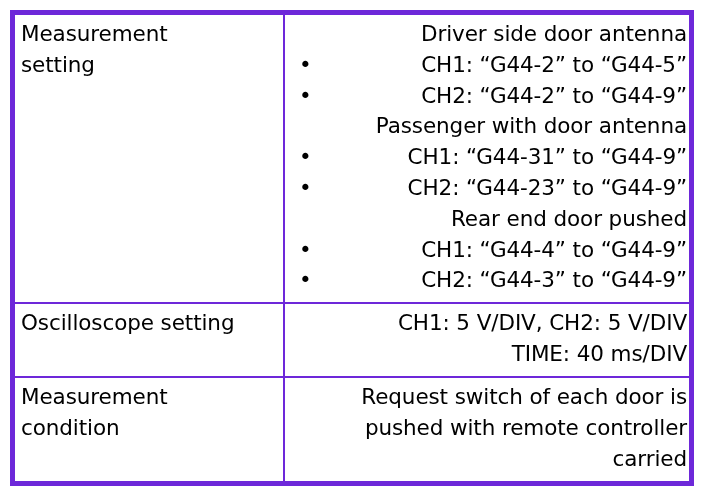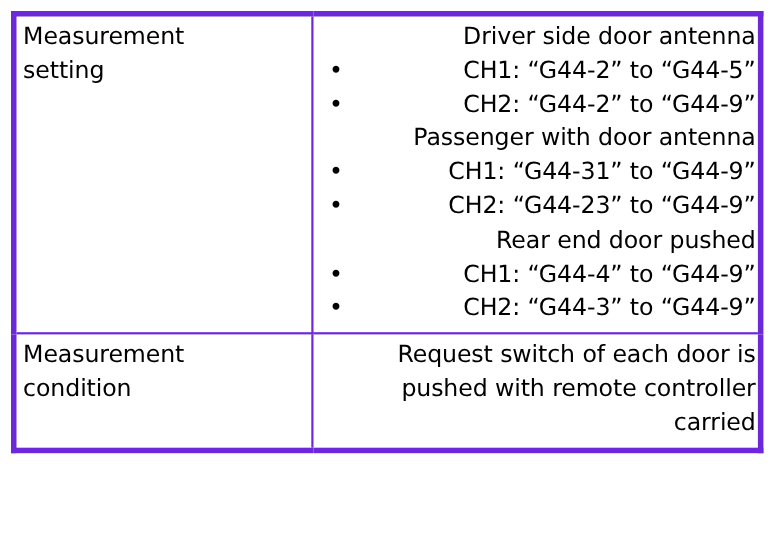--- a/index.html
+++ b/index.html
@@ -141,20 +141,33 @@
               <li>
                 <span class="dot">•</span>
                 <span>CH2: “G44-3” to “G44-9”</span>
               </li>
             </ul>
 
           </div>
         </td>
       </tr>
 
+      <tr class="row-scope">
+        <td class="col-label">
+          <div class="cell-inner">
+            <div class="line">Oscilloscope setting</div>
+          </div>
+        </td>
+        <td class="col-value">
+          <div class="cell-inner">
+            <div class="line">CH1: 5 V/DIV, CH2: 5 V/DIV</div>
+            <div class="line">TIME: 40 ms/DIV</div>
+          </div>
+        </td>
+      </tr>
 
       <tr class="row-cond">
         <td class="col-label">
           <div class="cell-inner">
             <div class="line">Measurement</div>
             <div class="line">condition</div>
           </div>
         </td>
         <td class="col-value">
           <div class="cell-inner">

